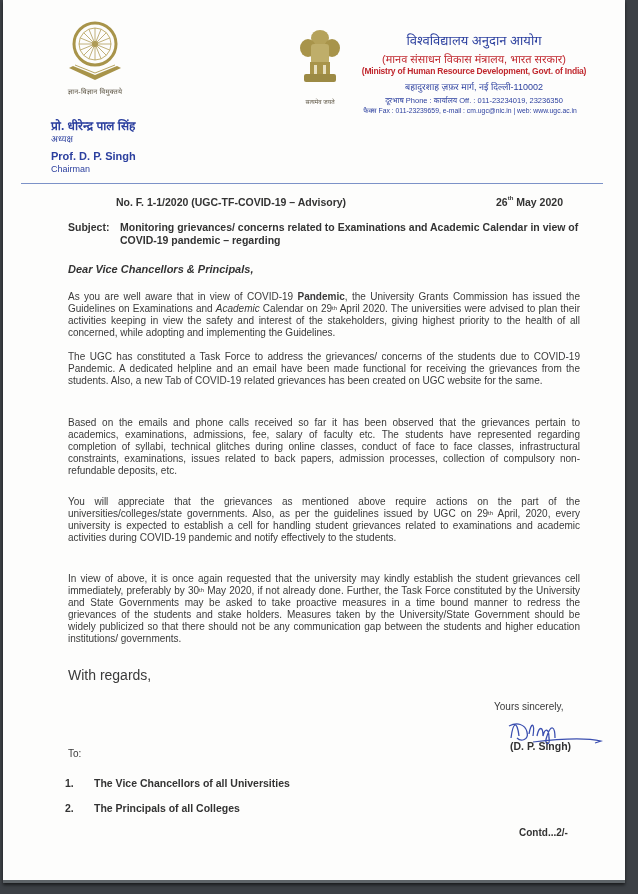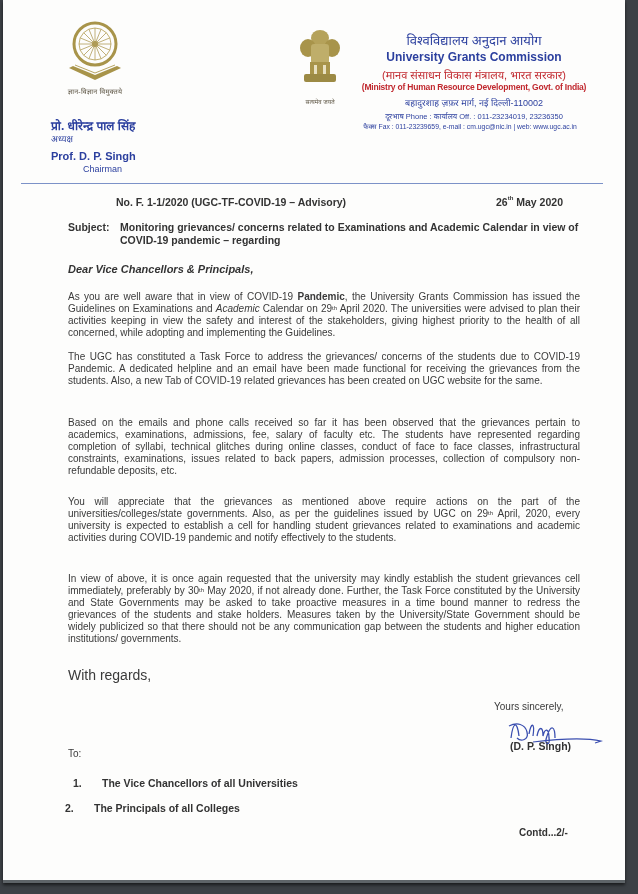--- a/index.html
+++ b/index.html
@@ -15,21 +15,21 @@
       box-shadow: 0 2px 3px rgba(0,0,0,0.6);
       border-bottom: 3px solid #5e6468;
     }
     .abs { position: absolute; }
     .logo-wrap { left: 48px; top: 18px; width: 88px; text-align: center; }
     .ugc-logo { display: block; margin: 0 auto; }
     .logo-caption { font-size: 7px; color: #5a5240; margin-top: 1px; letter-spacing: 0.2px; }
     .hindi-name { left: 48px; top: 117px; font-size: 12px; color: #2b3f9e; font-weight: bold; }
     .hindi-title { left: 48px; top: 132px; font-size: 9px; color: #2b3f9e; }
     .eng-name { left: 48px; top: 150px; font-size: 11px; color: #2b3f9e; font-weight: bold; }
-    .eng-title { left: 48px; top: 164px; font-size: 9px; color: #2b3f9e; margin-left: 32px; }
+    .eng-title { left: 48px; top: 164px; font-size: 9px; color: #2b3f9e; }
     .emblem-wrap { left: 291px; top: 26px; width: 52px; text-align: center; }
     .emblem-caption { font-size: 6px; color: #5a5240; }
     .org-block { left: 340px; top: 33px; width: 262px; text-align: center; }
     .org-hindi { font-size: 13px; color: #2b3f9e; line-height: 16px; }
     .org-eng { font-size: 12px; color: #2b3f9e; font-weight: bold; line-height: 16px; }
     .ministry-hindi { font-size: 11px; color: #c0282e; margin-top: 4px; line-height: 12px; }
     .ministry-eng { font-size: 8.5px; color: #c0282e; font-weight: bold; line-height: 12px; letter-spacing: -0.2px; }
     .addr-hindi { font-size: 9px; color: #2b3f9e; margin-top: 4px; line-height: 12px; }
     .addr-eng { font-size: 8.5px; color: #2b3f9e; line-height: 12px; }
     .phone { font-size: 7.5px; color: #2b3f9e; margin-top: 3px; line-height: 10px; }
@@ -47,21 +47,21 @@
     .p3 { top: 417px; }
     .p4 { top: 496px; }
     .p5 { top: 573px; }
     .regards { left: 65px; top: 667px; font-size: 14px; color: #3a3a3a; }
     .closing { left: 491px; top: 701px; font-size: 10px; color: #3a3a3a; }
     .signature { left: 500px; top: 712px; }
     .signer { left: 507px; top: 740px; font-size: 10.5px; font-weight: bold; color: #333; }
     .to-label { left: 65px; top: 748px; font-size: 10px; color: #3a3a3a; }
     .recip { left: 62px; font-size: 10.5px; font-weight: bold; color: #333; }
     .recip .num { display: inline-block; width: 29px; }
-    .r1 { top: 777px; margin-left: 8px; }
+    .r1 { top: 777px; }
     .r2 { top: 802px; }
     .contd { left: 516px; top: 827px; font-size: 10px; font-weight: bold; color: #333; }
     sup { font-size: 6px; vertical-align: top; position: relative; top: -1px; }
   </style>
 </head>
 <body>
 
 <div class="page">
 
   <div class="abs logo-wrap">
@@ -99,21 +99,20 @@
       <rect x="14" y="36" width="20" height="14" fill="#a8944a"></rect>
       <rect x="18" y="39" width="3" height="9" fill="#e8e0c0"></rect>
       <rect x="27" y="39" width="3" height="9" fill="#e8e0c0"></rect>
       <rect x="8" y="48" width="32" height="8" rx="2" fill="#9c8a44"></rect>
     </svg>
     <div class="emblem-caption">सत्यमेव जयते</div>
   </div>
 
   <div class="abs org-block">
     <div class="org-hindi">विश्वविद्यालय अनुदान आयोग</div>
-    <div class="org-eng">University Grants Commission</div>
     <div class="ministry-hindi">(मानव संसाधन विकास मंत्रालय, भारत सरकार)</div>
     <div class="ministry-eng">(Ministry of Human Resource Development, Govt. of India)</div>
     <div class="addr-hindi">बहादुरशाह ज़फ़र मार्ग, नई दिल्ली-110002</div>
     <div class="phone">दूरभाष Phone : कार्यालय Off. : 011-23234019, 23236350</div>
     <div class="fax">फैक्स Fax : 011-23239659, e-mail : cm.ugc@nic.in | web: www.ugc.ac.in</div>
   </div>
 
   <div class="abs header-rule"></div>
 
   <div class="abs ref">No. F. 1-1/2020 (UGC-TF-COVID-19 – Advisory)</div>

